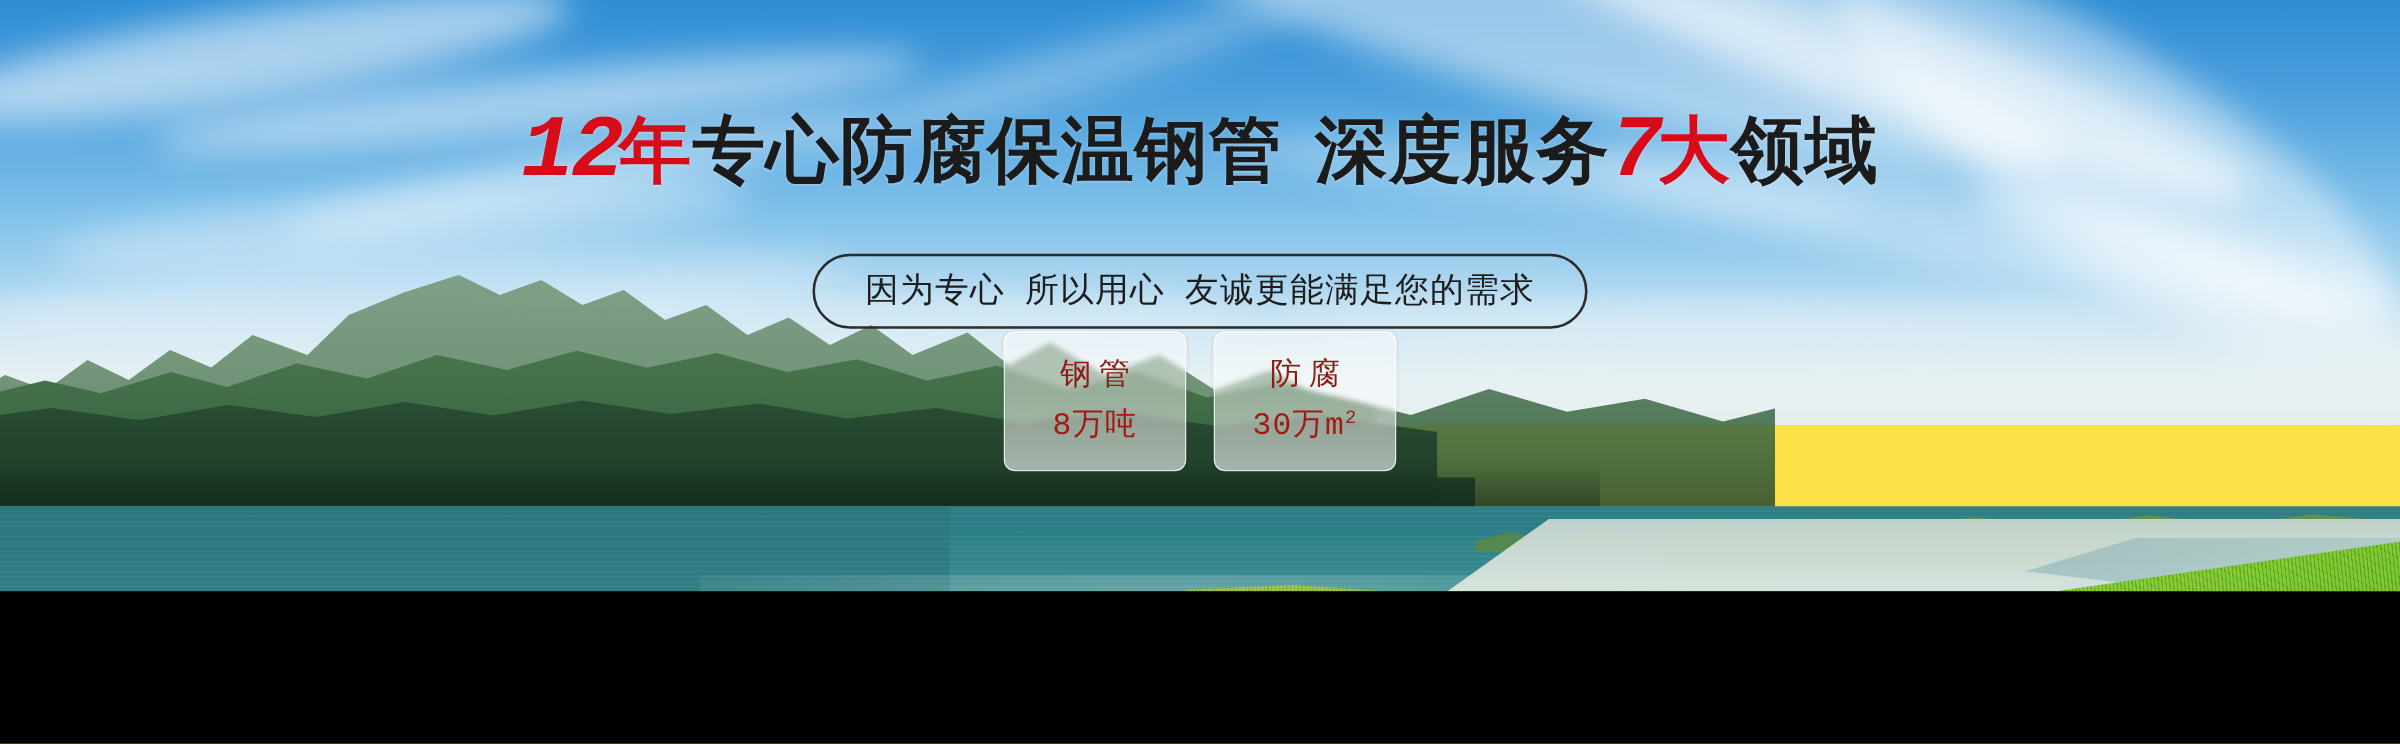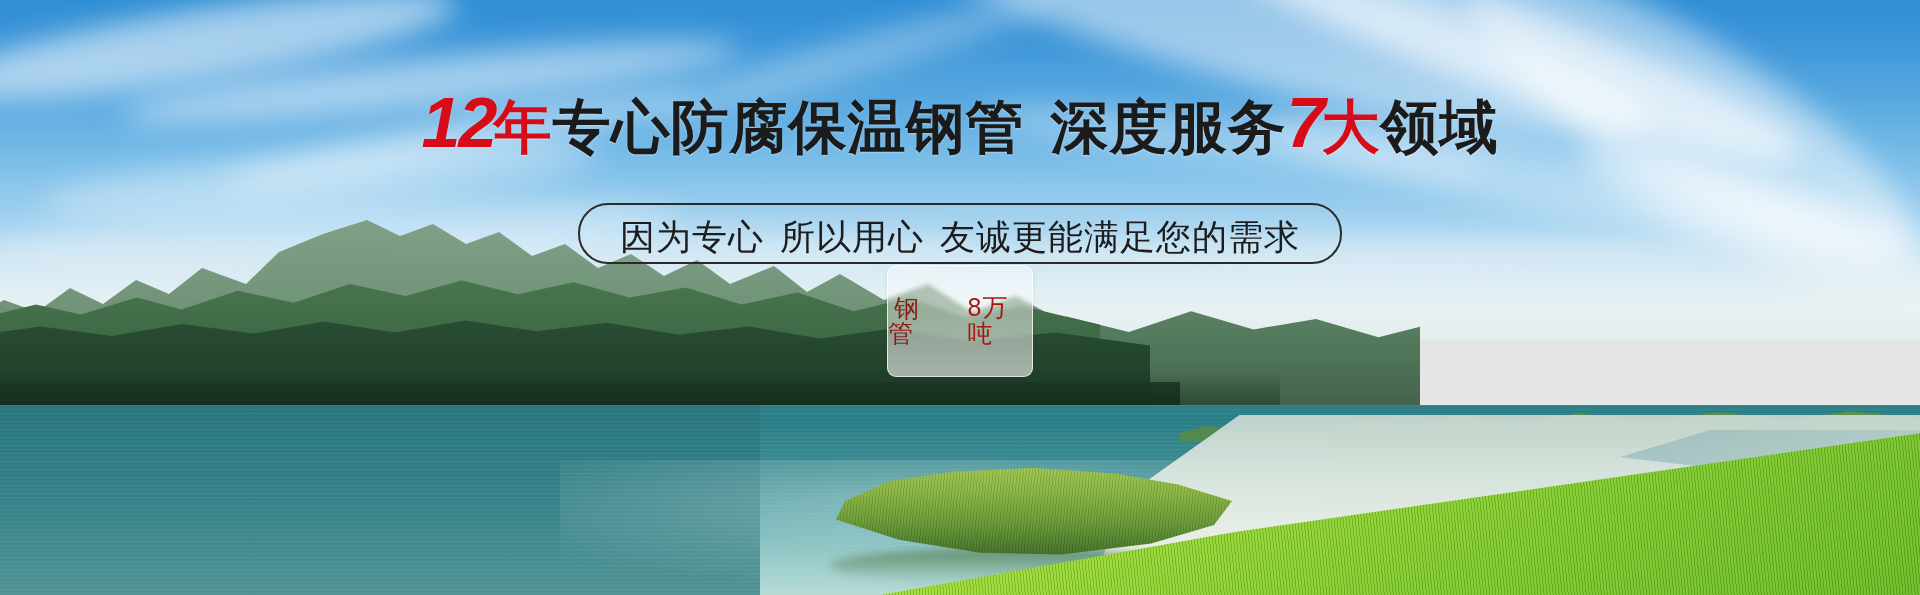--- a/index.html
+++ b/index.html
@@ -2,24 +2,24 @@
 <html lang="zh"><head>
 <meta charset="utf-8">
 <title>Banner</title>
 <style>
   html,body{margin:0;padding:0;background:#000;}
   *{box-sizing:border-box;}
 
   #banner{
     position:relative;
     width:1920px;
-    height:595px;
+    height:473px;
     overflow:hidden;
-    font-family:Liberation Sans, sans-serif;
-    background:#e5e5e5;
+    font-family:Liberation Mono, monospace;
+    background:#fde047;
   }
 
   
   .sky{
     position:absolute; left:0; top:0; width:1920px; height:330px;
     background:
       linear-gradient(to bottom,
         #2f8ed4 0%,
         #3d96d8 12%,
         #58a8e0 30%,
@@ -223,24 +223,24 @@
     margin-right:-2px;
   }
   .headline .gap{display:inline-block;width:26px;}
 
   
   .pill{
     position:absolute;
     left:50%;
     top:203px;
     transform:translateX(-50%);
-    padding:9px 40px 1px;
+    padding:9px 40px 11px;
     border:2px solid #2a2a2a;
     border-radius:30px;
-    font-size:35px;
+    font-size:27px;
     letter-spacing:1px;
     color:#1d1d1d;
     white-space:nowrap;
     background:rgba(255,255,255,.04);
   }
   .pill .sep{display:inline-block;width:16px;}
 
   
   .cards{
     position:absolute;
@@ -251,21 +251,21 @@
     gap:22px;
   }
   .card{
     width:146px;
     height:112px;
     border-radius:9px;
     background:linear-gradient(to bottom,rgba(255,255,255,.40) 0%,rgba(255,255,255,.46) 48%,rgba(255,255,255,.60) 100%);
     border:1px solid rgba(255,255,255,.75);
     backdrop-filter:blur(2px);
     display:flex;
-    flex-direction:row;
+    flex-direction:column;
     align-items:center;
     justify-content:center;
     gap:14px;
     box-shadow:0 1px 4px rgba(0,0,0,.08);
   }
   .card .lbl{
     font-size:25px;
     letter-spacing:6px;
     text-indent:6px;
     color:#8d1d14;
@@ -334,17 +334,21 @@
     <span>因为专心</span><span class="sep"></span><span>所以用心</span><span class="sep"></span><span>友诚更能满足您的需求</span>
   </div>
 
   <div class="cards">
 
     <div class="card">
       <div class="lbl">钢管</div>
       <div class="val"><span>8万吨</span><sup></sup></div>
     </div>
 
+    <div class="card">
+      <div class="lbl">防腐</div>
+      <div class="val"><span>30万m</span><sup>2</sup></div>
+    </div>
 
 
   </div>
 
 </div>
 
 </body></html>

